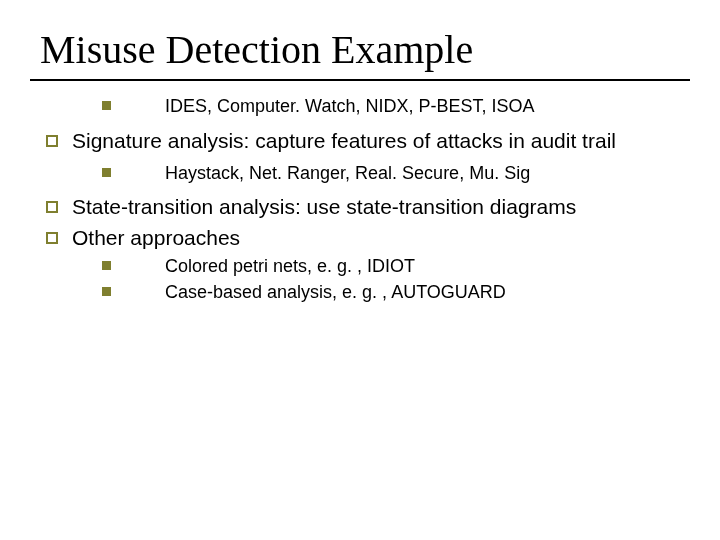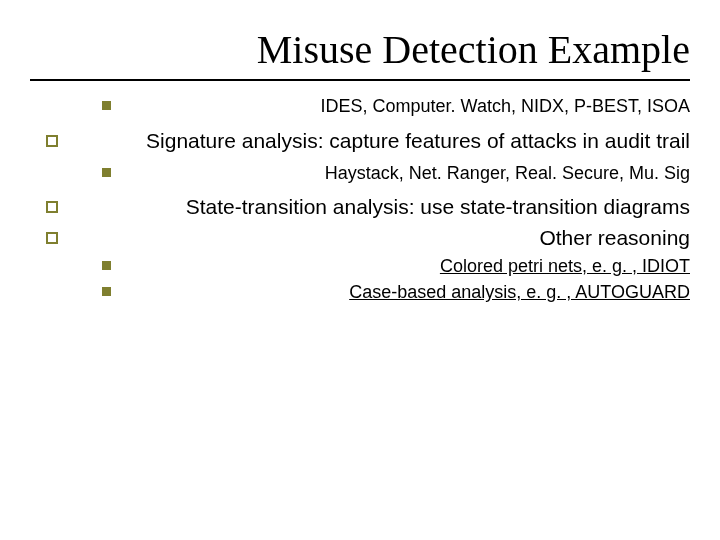--- a/index.html
+++ b/index.html
@@ -11,21 +11,20 @@
     font-family: Verdana, Geneva, sans-serif;
     color: #000;
     overflow: hidden;
   }
   .slide {
     position: relative;
     width: 720px;
     height: 540px;
     box-sizing: border-box;
     padding: 20px 30px 20px 30px;
-    text-align: right;
   }
   .title {
     font-family: "Times New Roman", Times, serif;
     font-size: 40px;
     font-weight: 400;
     margin: 6px 0 6px 10px;
     color: #000;
   }
   .rule {
     border: none;
@@ -68,21 +67,20 @@
     margin-top: 6px;
     margin-right: 14px;
     flex: 0 0 auto;
   }
   .lvl2 .txt {
     flex: 1 1 auto;
   }
   .lvl2.tight {
     margin-top: 4px;
     margin-bottom: 4px;
-    text-decoration: underline;
   }
 </style>
 </head>
 <body>
 
 <div class="slide">
   <div class="title">Misuse Detection Example</div>
   <hr class="rule">
 
   <div class="content">
@@ -101,21 +99,21 @@
       <div class="txt">Haystack, Net. Ranger, Real. Secure, Mu. Sig</div>
     </div>
 
     <div class="lvl1">
       <div class="bullet-sq"></div>
       <div class="txt">State-transition analysis: use state-transition diagrams</div>
     </div>
 
     <div class="lvl1">
       <div class="bullet-sq"></div>
-      <div class="txt">Other reasoning</div>
+      <div class="txt">Other approaches</div>
     </div>
     <div class="lvl2 tight">
       <div class="bullet-sm"></div>
       <div class="txt">Colored petri nets, e. g. , IDIOT</div>
     </div>
     <div class="lvl2 tight">
       <div class="bullet-sm"></div>
       <div class="txt">Case-based analysis, e. g. , AUTOGUARD</div>
     </div>
 

